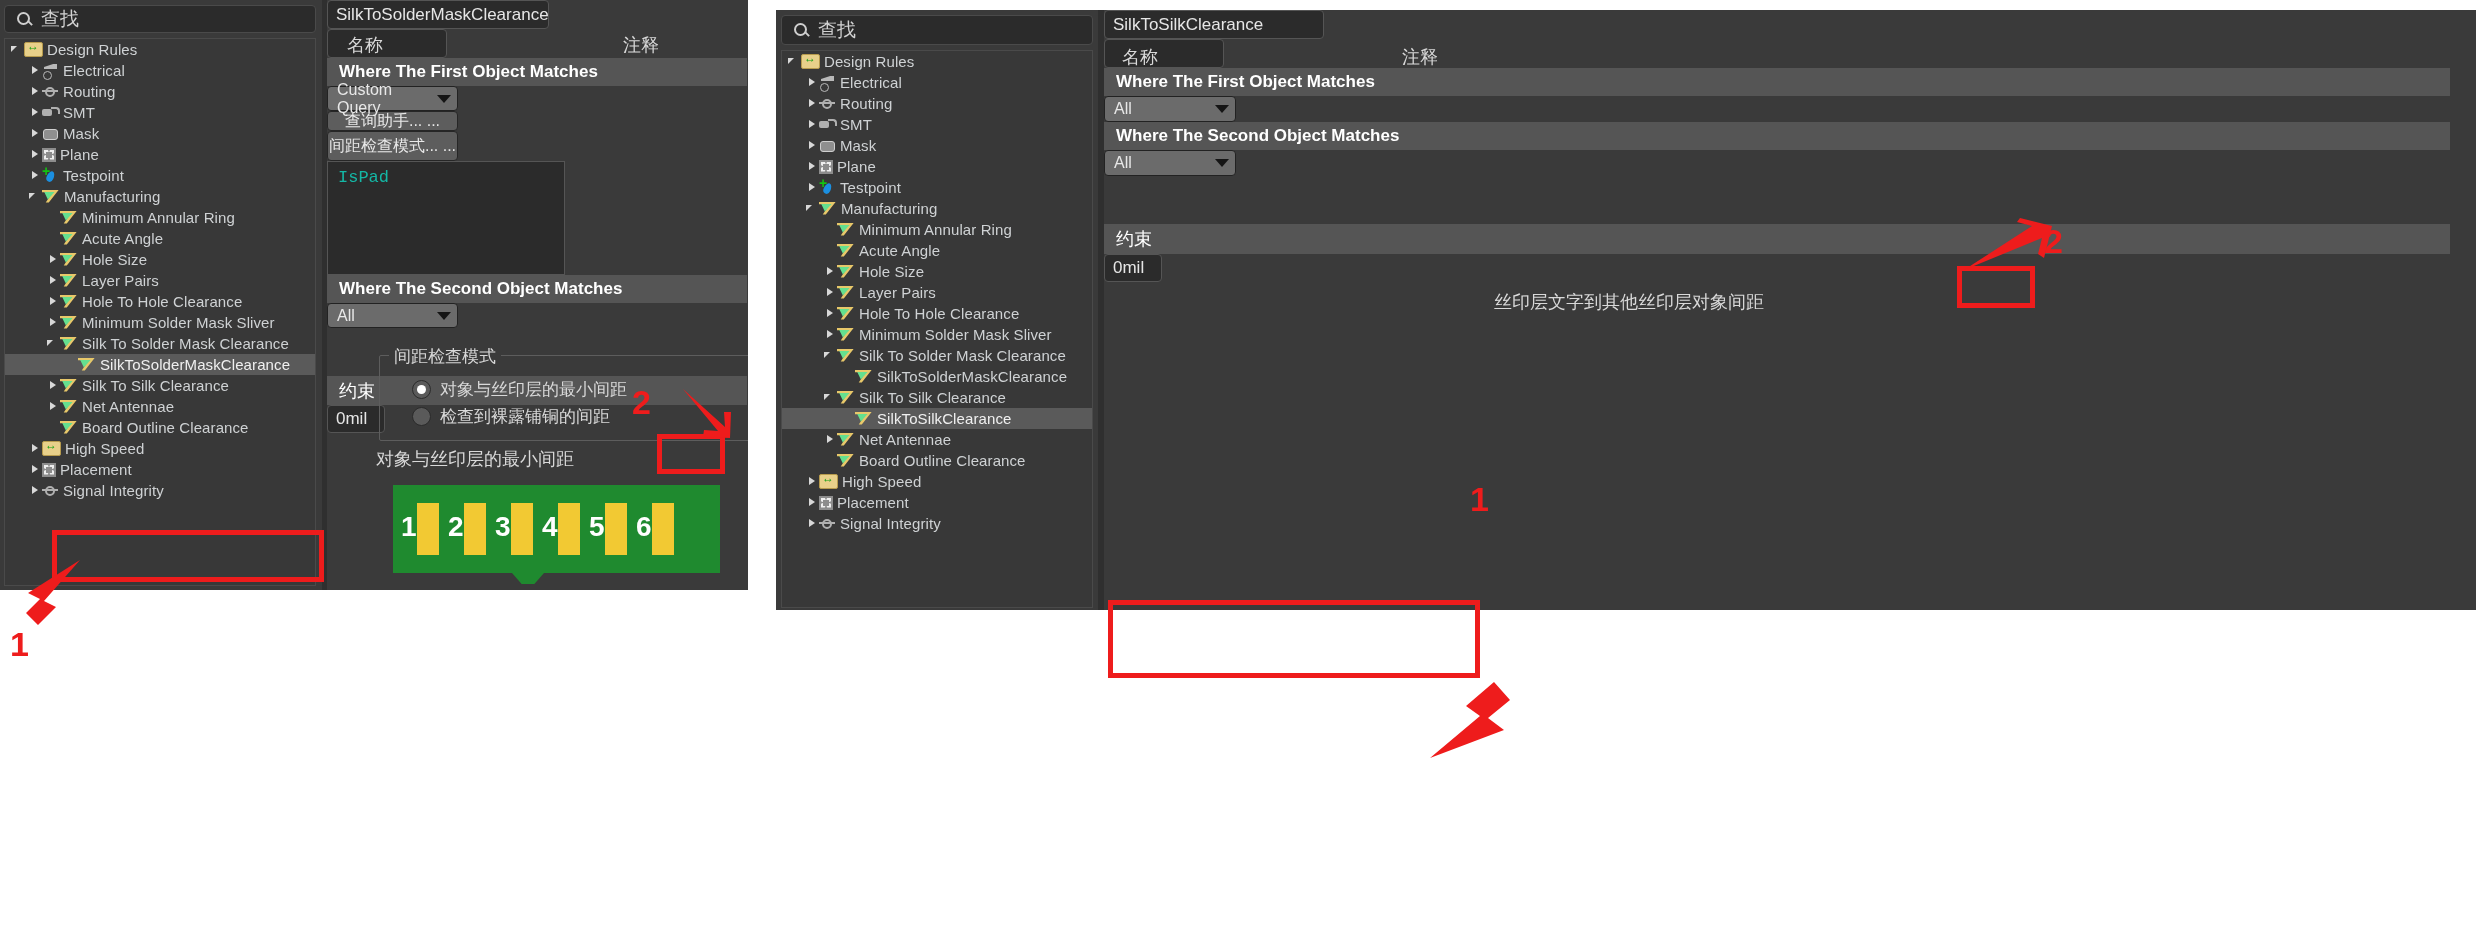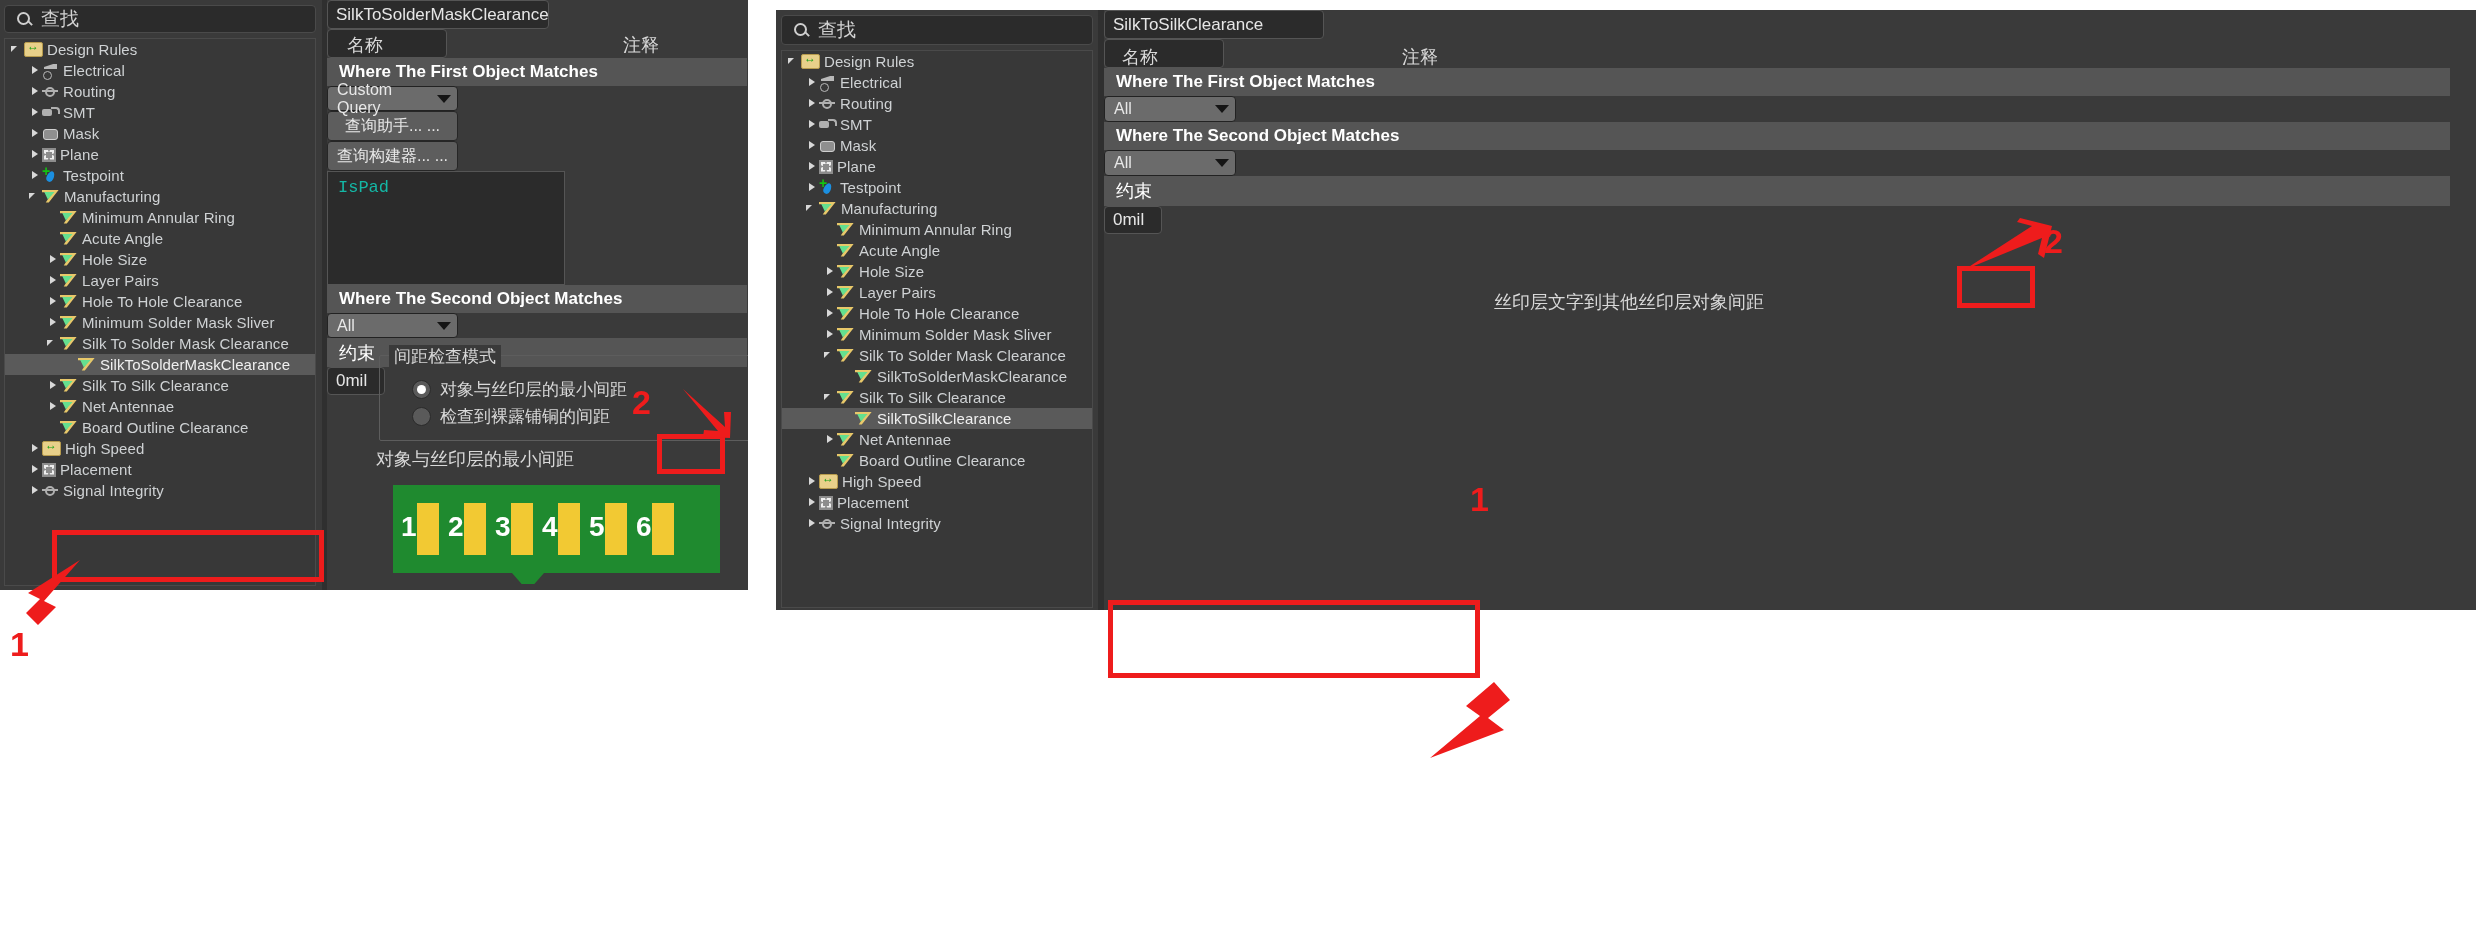--- a/index.html
+++ b/index.html
@@ -62,21 +62,21 @@
   .ico-flag:after{content:"";position:absolute;left:2px;top:2px;width:11px;height:8px;background:#64e08f;
       clip-path:polygon(0 0,100% 0,35% 100%);}
 
   
   .form{position:absolute;background:#3a3a3a;}
   .flabel{color:#d9d9d9;font-size:18px;}
   .ftext{background:#2b2b2b;border:1px solid #555;border-radius:4px;color:#e6e6e6;
       font-size:17px;padding:4px 8px;box-sizing:border-box;display:flex;align-items:center;}
   .sechead{background:#555555;color:#ffffff;font-weight:bold;font-size:17px;
       display:flex;align-items:center;padding-left:12px;box-sizing:border-box;}
-  .sechead.plain{font-weight:normal;font-size:18px;}
+  .sechead.plain{font-weight:normal;font-size:18px;margin-top:48px;}
   .combo{background:#6b6b6b;border:1px solid #222;border-radius:4px;color:#e8e8e8;font-size:16px;
       display:flex;align-items:center;justify-content:space-between;padding:0 6px 0 9px;box-sizing:border-box;}
   .caret{width:0;height:0;border-left:7px solid transparent;border-right:7px solid transparent;border-top:8px solid #151515;}
   .btn{background:#5d5d5d;border:1px solid #262626;border-radius:4px;color:#e8e8e8;font-size:16px;
       display:flex;align-items:center;justify-content:center;box-sizing:border-box;}
   .queryarea{background:#2b2b2b;border:1px solid #555;color:#14b8a6;
       font-family:Liberation Mono, monospace;font-size:17px;padding:6px 10px;box-sizing:border-box;}
   .groupbox{border:1px solid #5d5d5d;border-radius:2px;position:absolute;}
   .grouptitle{position:absolute;background:#3a3a3a;color:#d7d7d7;font-size:17px;padding:0 5px;}
   .radio{width:17px;height:17px;border-radius:50%;background:#5a5a5a;border:1px solid #2b2b2b;position:relative;flex:none;}
@@ -231,22 +231,22 @@
       <div class="ftext" style="left:66px;top:30px;width:222px;height:29px;">SilkToSolderMaskClearance</div>
       <div class="flabel" style="position:absolute;left:296px;top:33px;">注释</div>
       <div class="ftext" style="left:368px;top:30px;width:120px;height:29px;"></div>
 
       <div class="sechead" style="left:14px;top:70px;width:420px;height:28px;">Where The First Object Matches</div>
 
       <div class="combo" style="left:38px;top:108px;width:131px;height:25px;">
         <span>Custom Query</span>
         <span class="caret"></span>
       </div>
-      <div class="btn" style="left:38px;top:148px;width:131px;height:30px;">查询助手... ...</div>
-      <div class="btn" style="left:38px;top:188px;width:131px;height:30px;">查询构建器... ...</div>
+      <div class="btn" style="left:38px;top:148px;width:131px;height:20px;">查询助手... ...</div>
+      <div class="btn" style="left:38px;top:188px;width:131px;height:30px;">间距检查模式... ...</div>
 
       <div class="queryarea" style="left:183px;top:105px;width:238px;height:114px;">IsPad</div>
 
       <div class="sechead" style="left:14px;top:228px;width:420px;height:28px;">Where The Second Object Matches</div>
       <div class="combo" style="left:38px;top:266px;width:131px;height:25px;">
         <span>All</span>
         <span class="caret"></span>
       </div>
 
       <div class="sechead plain" style="left:14px;top:303px;width:420px;height:29px;">约束</div>

